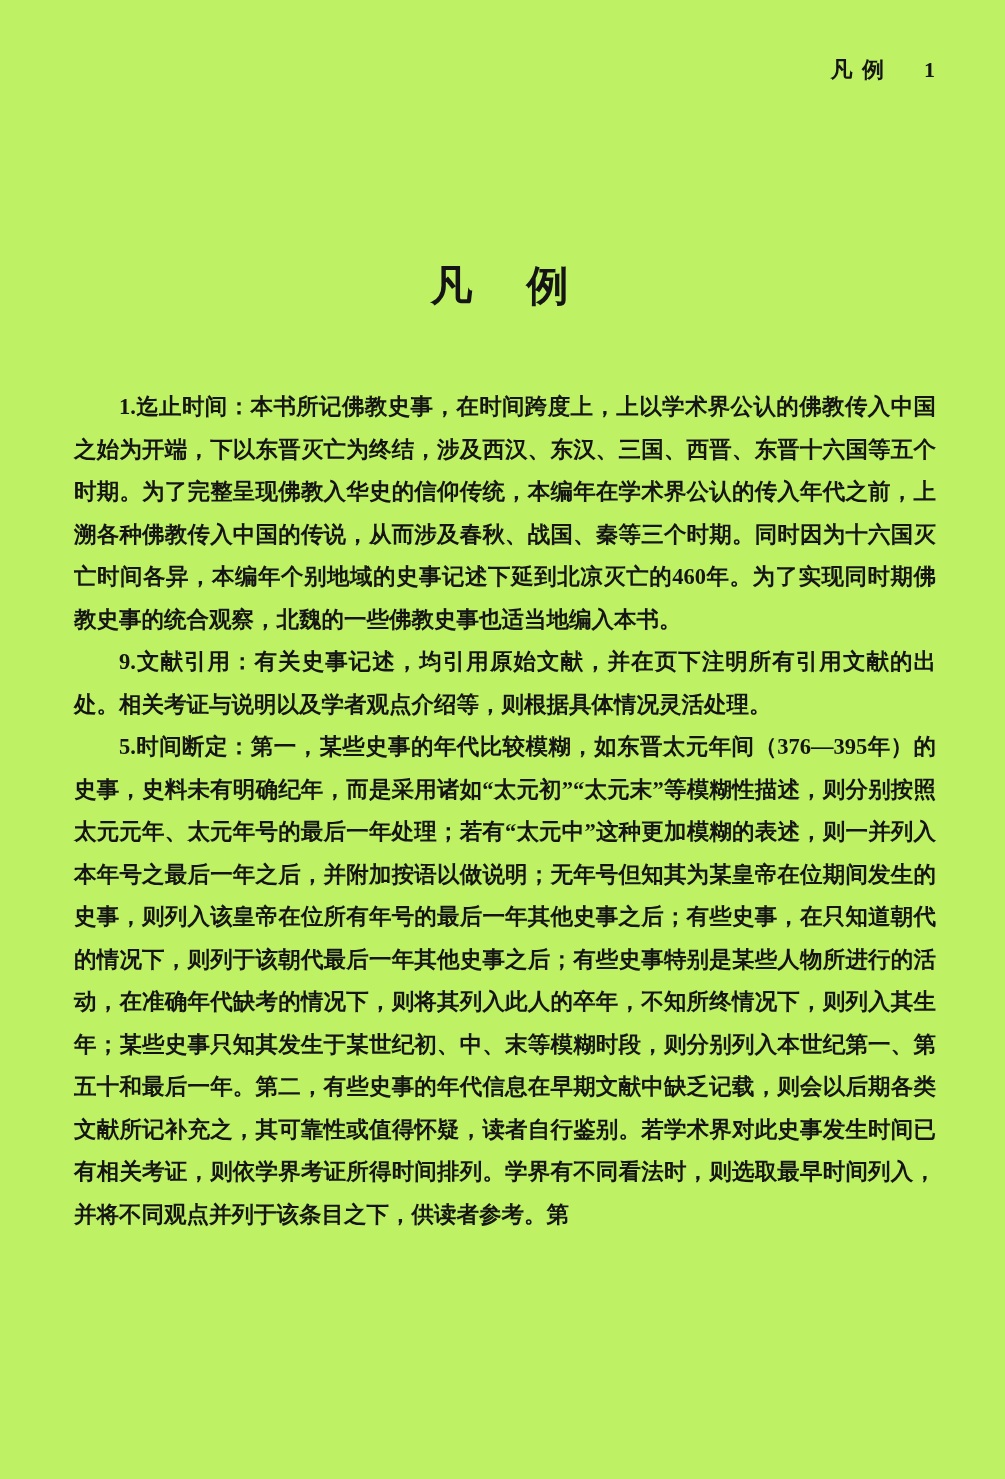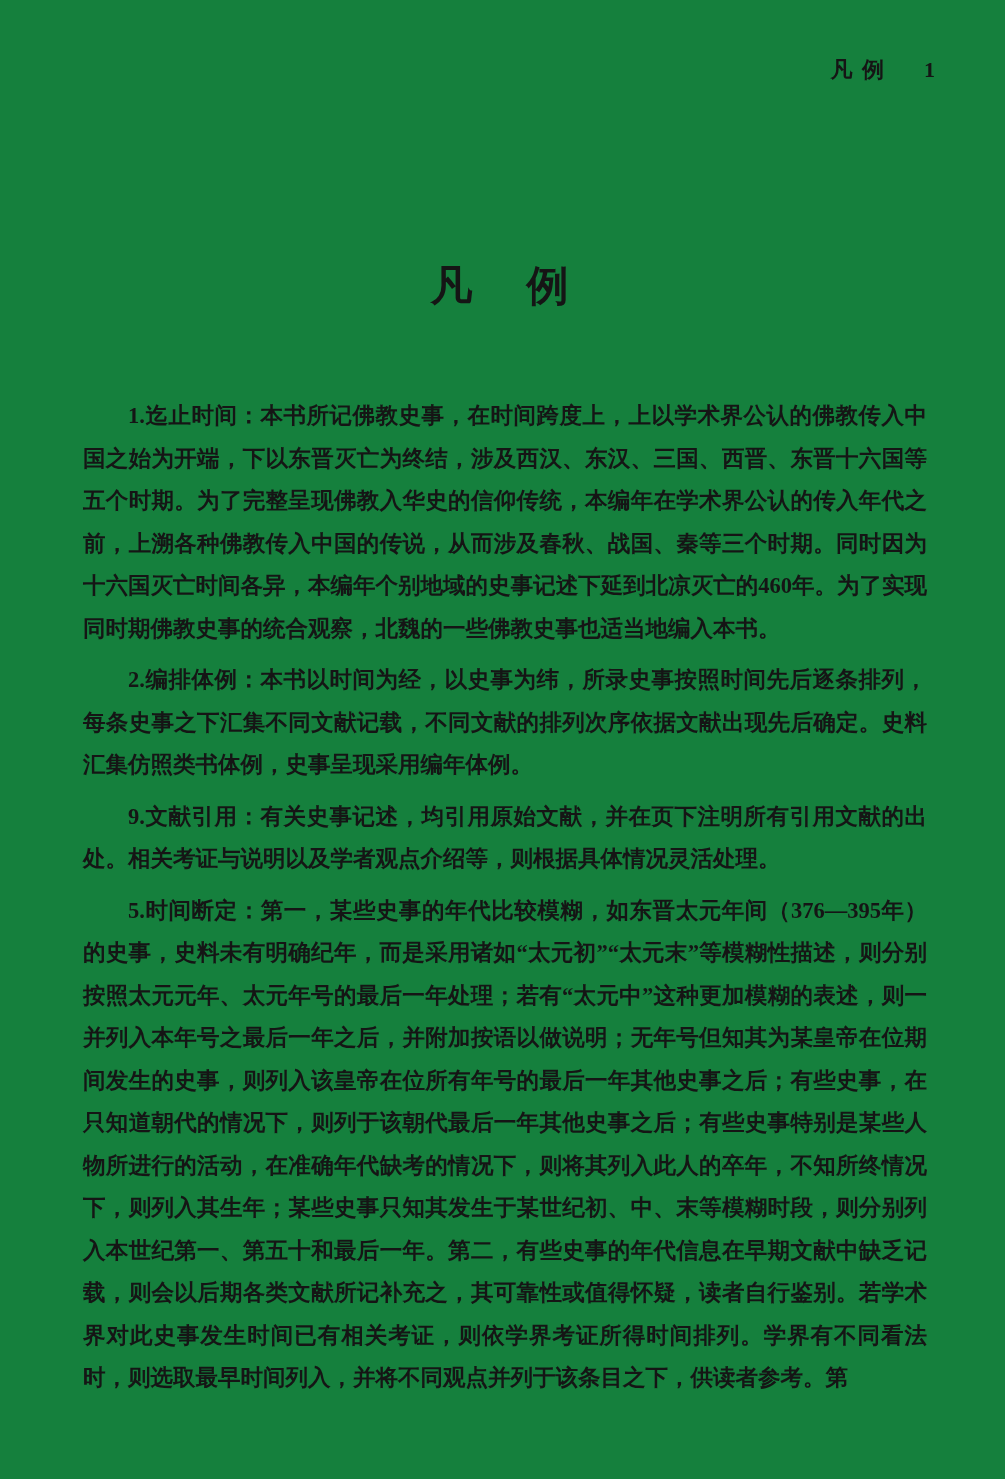--- a/index.html
+++ b/index.html
@@ -4,21 +4,21 @@
 <style>
   html, body {
     margin: 0;
     padding: 0;
     background: #ffffff;
   }
   .page {
     position: relative;
     width: 1005px;
     height: 1479px;
-    background: #15803d;
+    background: #bef264;
     color: #151515;
     font-family: "Liberation Serif", "DejaVu Serif", serif;
     overflow: hidden;
   }
   .running-header {
     position: absolute;
     top: 55px;
     right: 68px;
     display: flex;
     align-items: baseline;
@@ -50,38 +50,37 @@
     top: 386px;
     left: 74px;
     width: 862px;
     font-size: 22.5px;
     line-height: 42.5px;
     font-weight: bold;
     text-align: justify;
     text-justify: inter-ideograph;
   }
   .para {
-    margin: 9px;
+    margin: 0;
     padding: 0;
     text-indent: 2em;
     word-break: break-all;
   }
 </style>
 </head>
 <body>
 
 <div class="page">
 
   <header class="running-header">
     <span class="rh-title">凡 例</span>
     <span class="rh-page">1</span>
   </header>
 
   <h1 class="doc-title">凡　例</h1>
 
   <main class="body-text">
     <p class="para">1.迄止时间：本书所记佛教史事，在时间跨度上，上以学术界公认的佛教传入中国之始为开端，下以东晋灭亡为终结，涉及西汉、东汉、三国、西晋、东晋十六国等五个时期。为了完整呈现佛教入华史的信仰传统，本编年在学术界公认的传入年代之前，上溯各种佛教传入中国的传说，从而涉及春秋、战国、秦等三个时期。同时因为十六国灭亡时间各异，本编年个别地域的史事记述下延到北凉灭亡的460年。为了实现同时期佛教史事的统合观察，北魏的一些佛教史事也适当地编入本书。</p>
-    <p class="para">2.编排体例：本书以时间为经，以史事为纬，所录史事按照时间先后逐条排列，每条史事之下汇集不同文献记载，不同文献的排列次序依据文献出现先后确定。史料汇集仿照类书体例，史事呈现采用编年体例。</p>
     <p class="para">9.文献引用：有关史事记述，均引用原始文献，并在页下注明所有引用文献的出处。相关考证与说明以及学者观点介绍等，则根据具体情况灵活处理。</p>
     <p class="para">5.时间断定：第一，某些史事的年代比较模糊，如东晋太元年间（376—395年）的史事，史料未有明确纪年，而是采用诸如“太元初”“太元末”等模糊性描述，则分别按照太元元年、太元年号的最后一年处理；若有“太元中”这种更加模糊的表述，则一并列入本年号之最后一年之后，并附加按语以做说明；无年号但知其为某皇帝在位期间发生的史事，则列入该皇帝在位所有年号的最后一年其他史事之后；有些史事，在只知道朝代的情况下，则列于该朝代最后一年其他史事之后；有些史事特别是某些人物所进行的活动，在准确年代缺考的情况下，则将其列入此人的卒年，不知所终情况下，则列入其生年；某些史事只知其发生于某世纪初、中、末等模糊时段，则分别列入本世纪第一、第五十和最后一年。第二，有些史事的年代信息在早期文献中缺乏记载，则会以后期各类文献所记补充之，其可靠性或值得怀疑，读者自行鉴别。若学术界对此史事发生时间已有相关考证，则依学界考证所得时间排列。学界有不同看法时，则选取最早时间列入，并将不同观点并列于该条目之下，供读者参考。第</p>
   </main>
 
 </div>
 
 </body></html>

